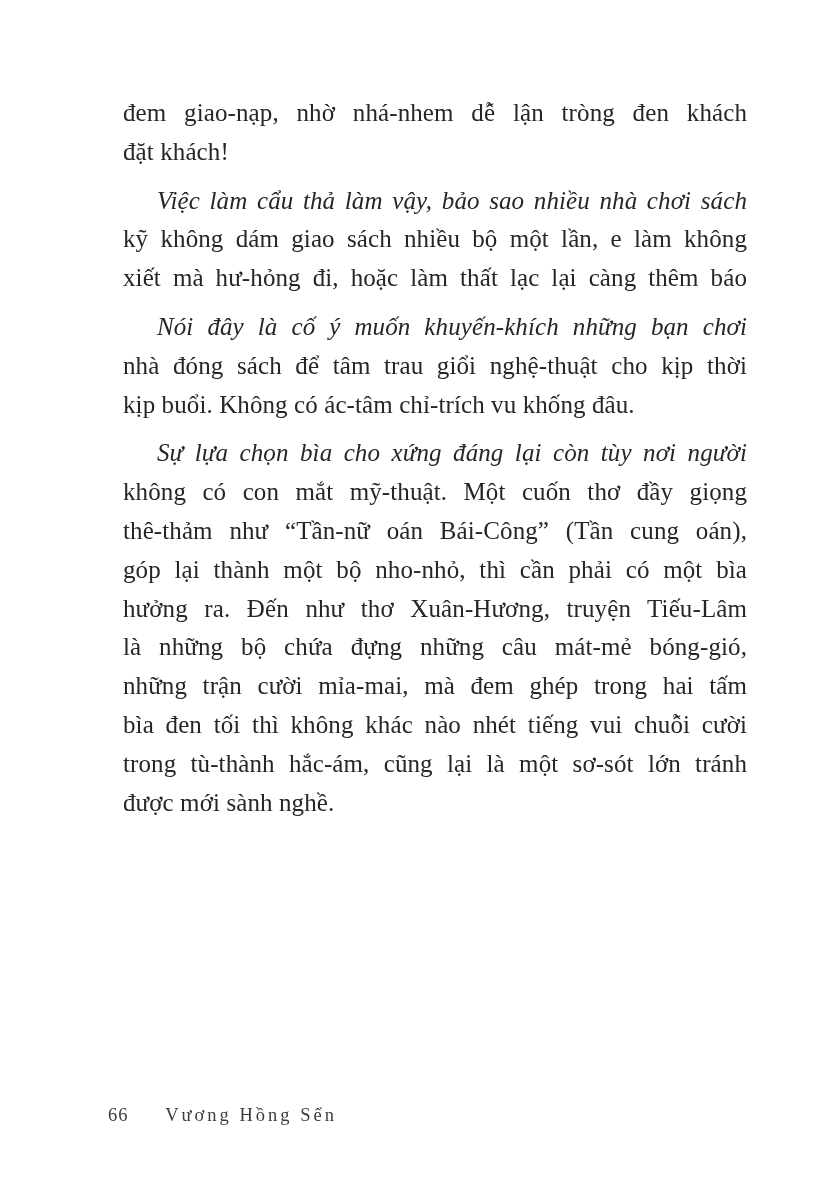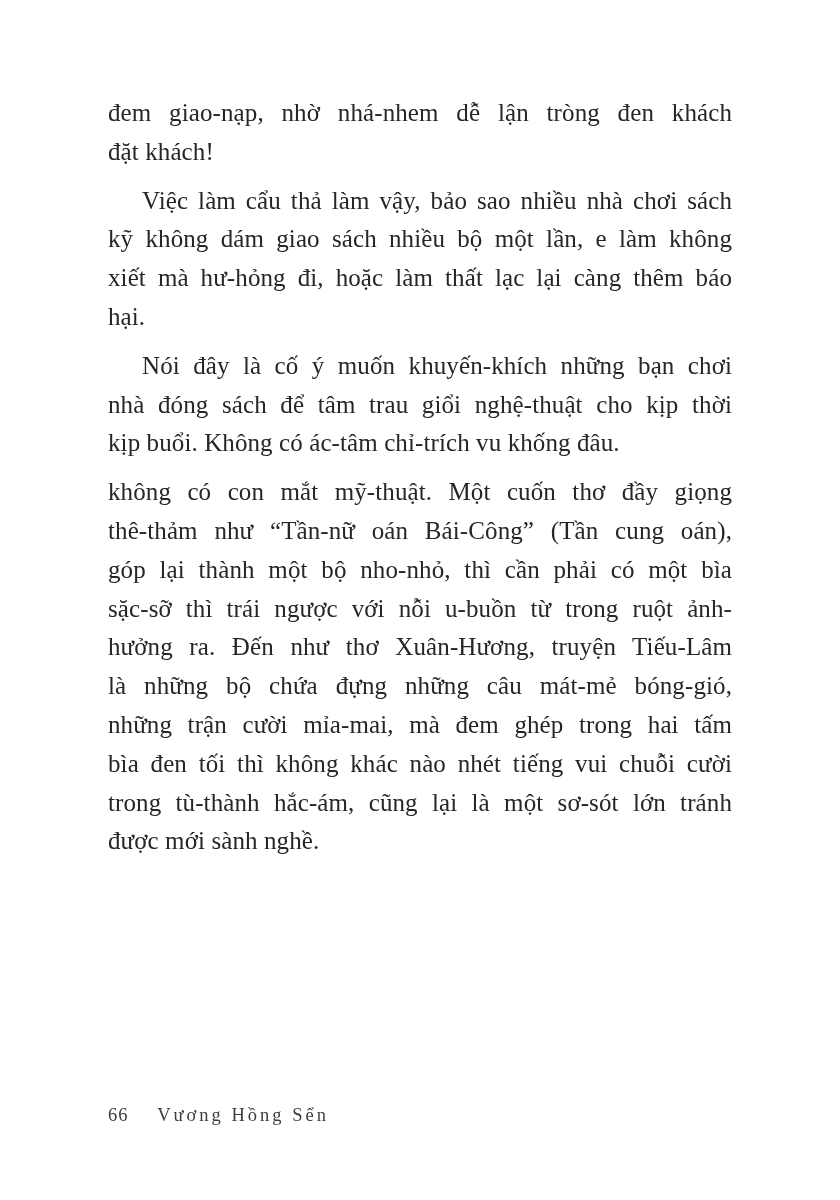--- a/index.html
+++ b/index.html
@@ -9,80 +9,79 @@
     overflow: hidden;
     font-family: "Liberation Serif", "DejaVu Serif", serif;
   }
   .page {
     position: relative;
     width: 840px; height: 1200px;
     background: #ffffff;
   }
   .text-block {
     position: absolute;
-    left: 108px; top: 94px;
+    left: 123px; top: 94px;
     width: 624px;
     font-size: 25px;
     line-height: 38.8px;
     color: #262626;
     letter-spacing: 0.1px;
   }
   .para { margin-bottom: 10px; }
   .line {
     text-align: justify;
     text-align-last: justify;
     white-space: normal;
   }
   .line.last { text-align-last: left; }
-  .line.indent { padding-left: 34px; }
+  .line.indent { padding-left: 34px; font-style: italic; }
   .footer {
     position: absolute;
     left: 108px; top: 1103px;
     color: #3d3d3d;
     font-size: 18.5px;
     line-height: 24px;
   }
   .footer .page-num {
     display: inline-block;
     letter-spacing: 1px;
     text-align: right;
   }
   .footer .author {
     display: inline-block;
-    margin-left: 24px;
+    margin-left: 32px;
     letter-spacing: 3px;
   }
 </style>
 </head>
 <body>
 
 <div class="page">
 
   <div class="text-block">
 
   <div class="para">
         <div class="line">đem giao-nạp, nhờ nhá-nhem dễ lận tròng đen khách</div>
         <div class="line last">đặt khách!</div>
       </div>
       <div class="para">
         <div class="line indent">Việc làm cẩu thả làm vậy, bảo sao nhiều nhà chơi sách</div>
         <div class="line">kỹ không dám giao sách nhiều bộ một lần, e làm không</div>
         <div class="line">xiết mà hư-hỏng đi, hoặc làm thất lạc lại càng thêm báo</div>
-        <div class="line last">hại.</div>
       </div>
       <div class="para">
         <div class="line indent">Nói đây là cố ý muốn khuyến-khích những bạn chơi</div>
         <div class="line">nhà đóng sách để tâm trau giổi nghệ-thuật cho kịp thời</div>
         <div class="line last">kịp buổi. Không có ác-tâm chỉ-trích vu khống đâu.</div>
       </div>
       <div class="para">
+        <div class="line indent">Sự lựa chọn bìa cho xứng đáng lại còn tùy nơi người</div>
         <div class="line">không có con mắt mỹ-thuật. Một cuốn thơ đầy giọng</div>
         <div class="line">thê-thảm như “Tần-nữ oán Bái-Công” (Tần cung oán),</div>
         <div class="line">góp lại thành một bộ nho-nhỏ, thì cần phải có một bìa</div>
-        <div class="line">sặc-sỡ thì trái ngược với nỗi u-buồn từ trong ruột ảnh-</div>
         <div class="line">hưởng ra. Đến như thơ Xuân-Hương, truyện Tiếu-Lâm</div>
         <div class="line">là những bộ chứa đựng những câu mát-mẻ bóng-gió,</div>
         <div class="line">những trận cười mỉa-mai, mà đem ghép trong hai tấm</div>
         <div class="line">bìa đen tối thì không khác nào nhét tiếng vui chuỗi cười</div>
         <div class="line">trong tù-thành hắc-ám, cũng lại là một sơ-sót lớn tránh</div>
         <div class="line last">được mới sành nghề.</div>
       </div>
     </div>
 
   <div class="footer">

